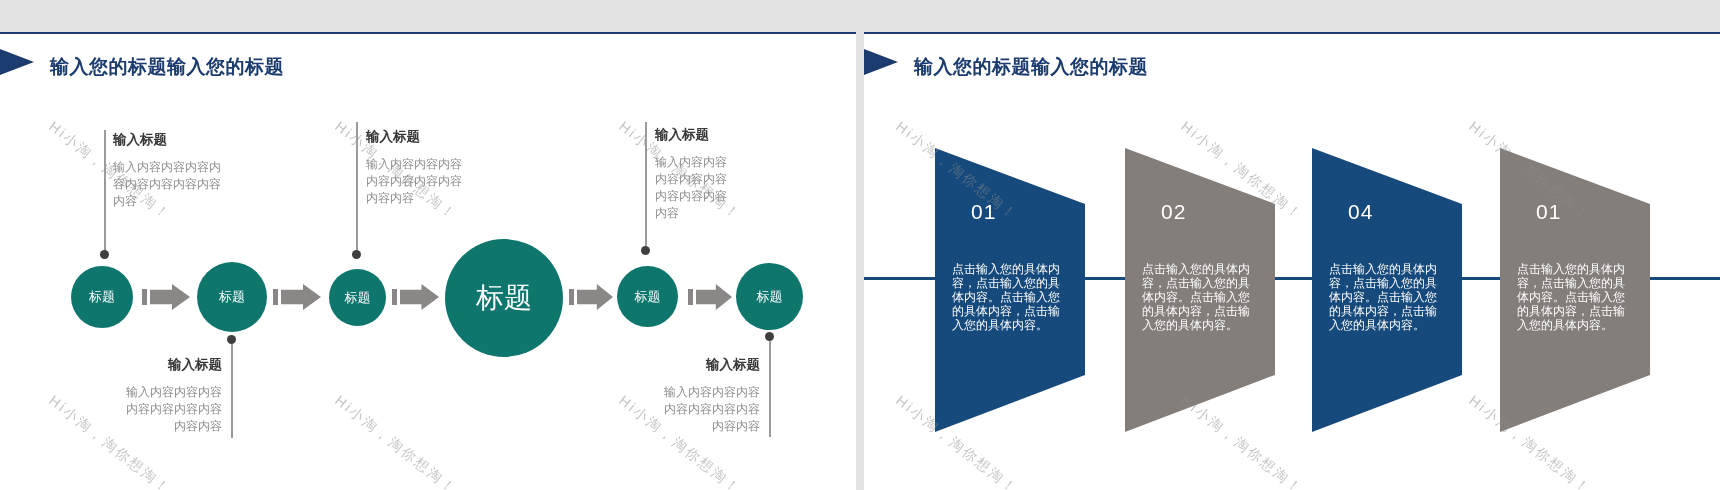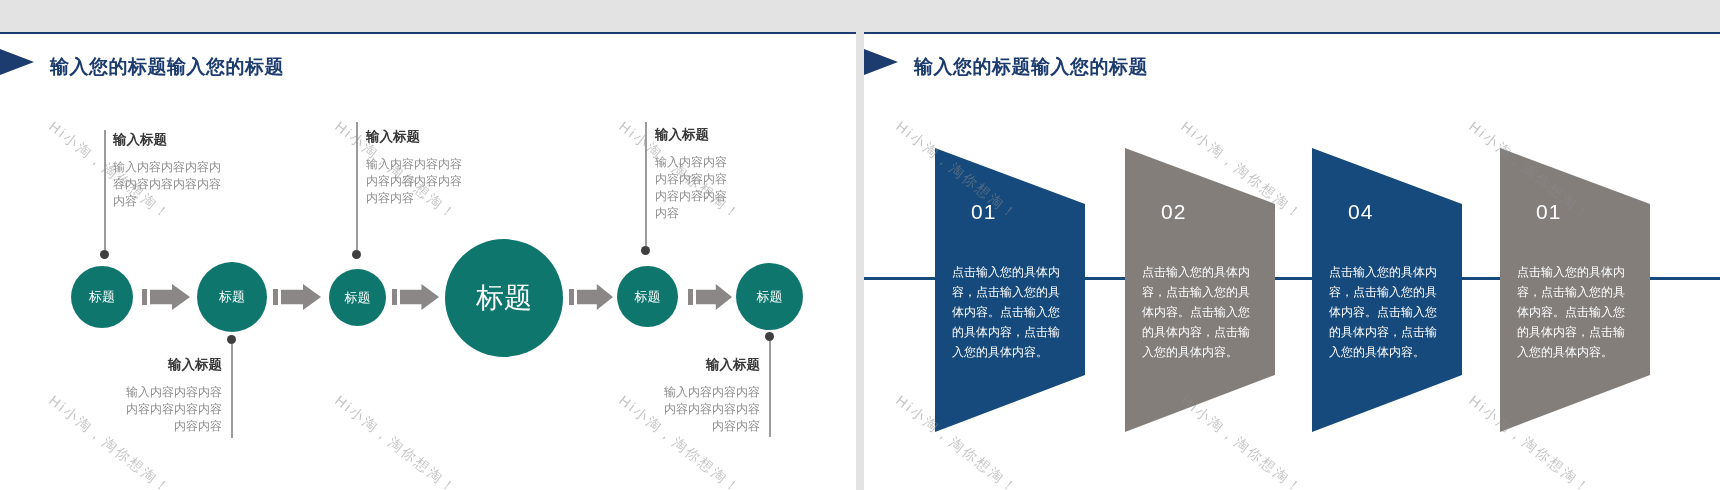--- a/index.html
+++ b/index.html
@@ -54,21 +54,21 @@
     clip-path:polygon(0 0,100% 19.7%,100% 79.9%,0 100%);
   }
   .step.blue{background:#174A7C;}
   .step.gray{background:#847E7B;}
   .num{
     position:absolute;left:36px;top:52px;
     font-size:21px;font-weight:500;color:#ffffff;letter-spacing:1px;
   }
   .sbody{
     position:absolute;left:17px;top:114px;width:114px;
-    font-size:12px;line-height:20px;color:#ffffff;
+    font-size:12px;line-height:14px;color:#ffffff;
     word-break:break-all;line-break:anywhere;
   }
   
   .wm{
     position:absolute;z-index:50;
     font-size:14px;letter-spacing:2.5px;color:rgba(140,140,140,0.5);
     transform:rotate(38deg);transform-origin:left top;white-space:nowrap;
     pointer-events:none;
   }
 </style>

